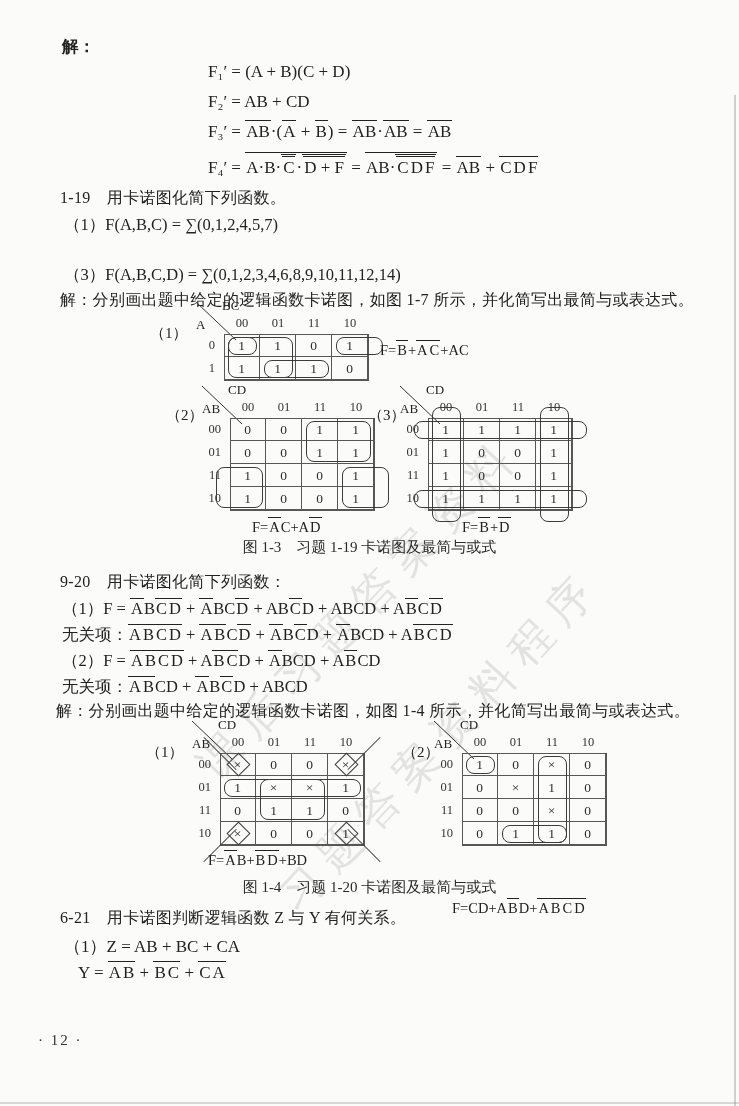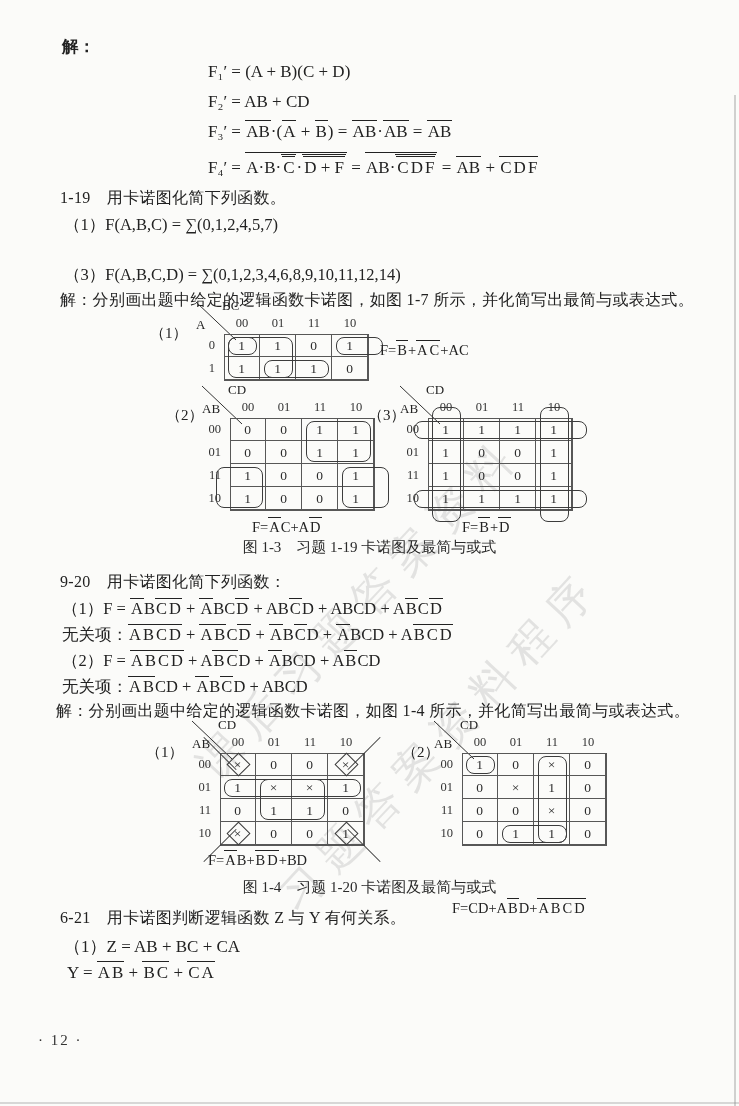--- a/index.html
+++ b/index.html
@@ -247,19 +247,19 @@
       <div class="kloop" style="left: 105.5px; top: 22.5px; width: 29px; height: 87px;"></div>
       <div class="kloop" style="left: 33.5px; top: 22.5px; width: 29px; height: 18px;"></div>
       <div class="kloop" style="left: 69.5px; top: 91.5px; width: 65px; height: 18px;"></div>
     </div>
   <div class="kresult" style="left:452px;top:850px;margin-top:48px;"><span>F=CD+A<span class="ov">B</span>D+<span class="ov">A</span><span class="ov">B</span><span class="ov">C</span><span class="ov">D</span></span></div>
 
   <div class="caption" style="top:878px;">图 1-4　习题 1-20 卡诺图及最简与或式</div>
 
   <div class="abs zh" style="left:60px;top:908px;">6-21　用卡诺图判断逻辑函数 Z 与 Y 有何关系。</div>
   <div class="abs fline" style="left:64px;top:935px;font-size:17px;"><span>（1）Z = AB + BC + CA</span></div>
-  <div class="abs fline" style="left:67px;top:961px;font-size:17px;"><span>Y = <span class="ov">A</span><span class="ov">B</span> + <span class="ov">B</span><span class="ov">C</span> + <span class="ov">C</span><span class="ov">A</span></span></div>
+  <div class="abs fline" style="left:78px;top:961px;font-size:17px;"><span>Y = <span class="ov">A</span><span class="ov">B</span> + <span class="ov">B</span><span class="ov">C</span> + <span class="ov">C</span><span class="ov">A</span></span></div>
 
   <div class="pagenum" style="left:38px;top:1032px;">· 12 ·</div>
 
   <div class="edge-r"></div>
   <div class="edge-b"></div>
 </div>
 
 </body></html>

